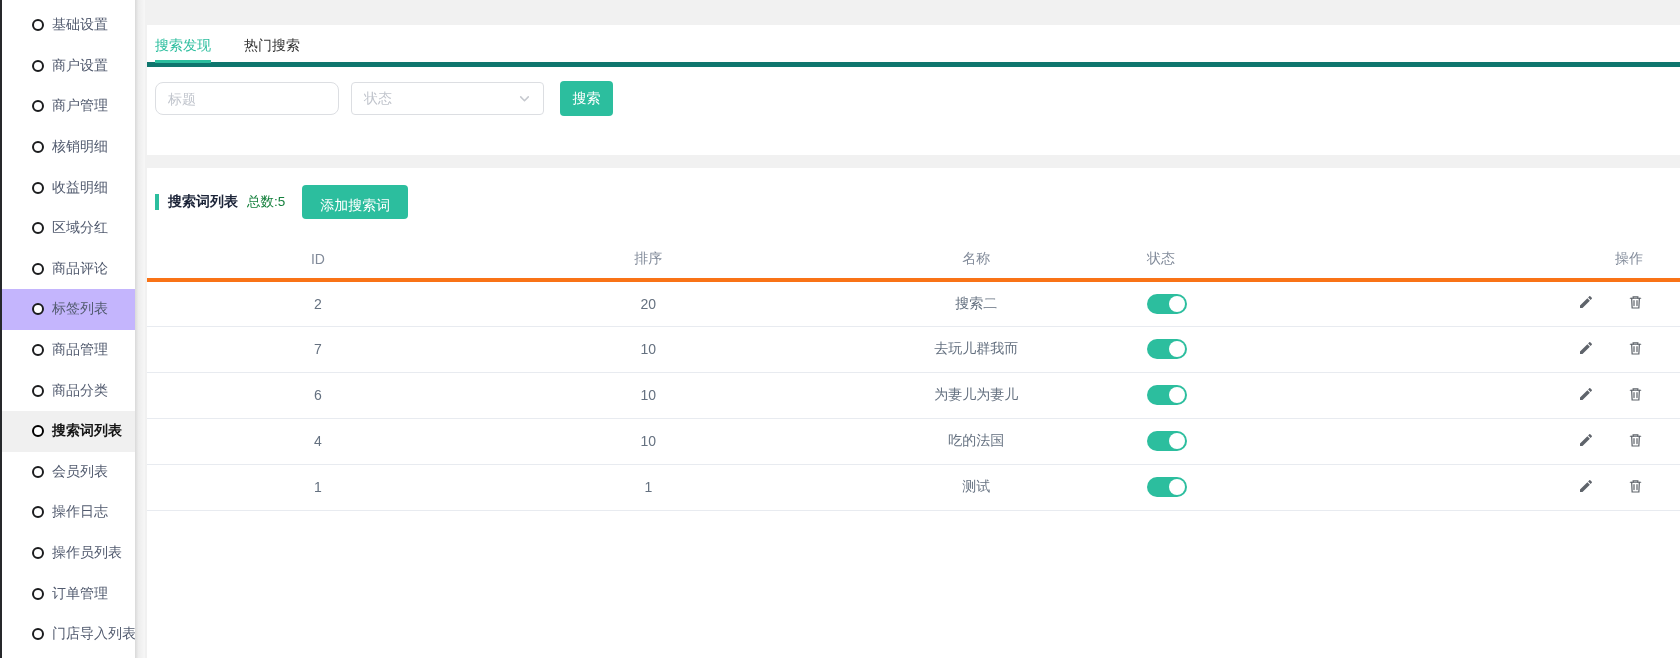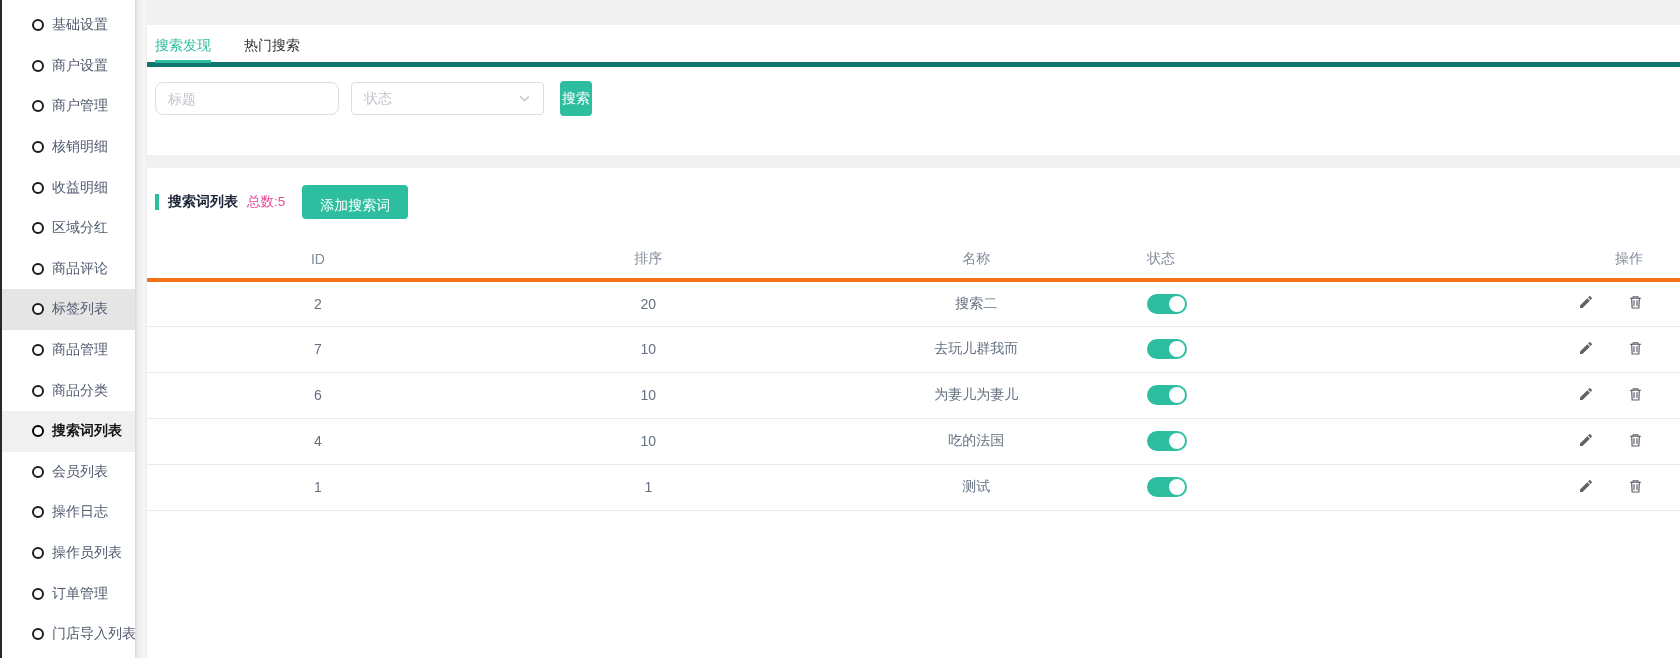--- a/index.html
+++ b/index.html
@@ -22,21 +22,21 @@
   }
   .side-item {
     height: 40.6px; display: flex; align-items: center;
     padding-left: 30px; gap: 8px;
     font-size: 14px; color: #515a6e; cursor: pointer; white-space: nowrap;
   }
   .side-item .dot {
     width: 12px; height: 12px; border: 2px solid #1b1c1e; border-radius: 50%;
     flex: none; background: #fff;
   }
-  .side-item.highlighted { background: #e5e5e5; }
+  .side-item.highlighted { background: #c4b5fd; }
   .side-item.active { background: #f0f0f0; font-weight: bold; color: #141414; }
   .side-item.active .dot { border-color: #000; }
 
   .side-scrollbar {
     position: absolute; left: 135px; top: 0; width: 10px; height: 658px;
     background: linear-gradient(90deg, #d9d9d9 0%, #ededed 35%, #f7f7f7 100%);
     z-index: 4;
   }
 
   
@@ -74,27 +74,27 @@
   .select-box {
     width: 193px; height: 33px; border: 1px solid #dcdee2; border-radius: 4px;
     margin-left: 12px; display: flex; align-items: center;
     justify-content: space-between; padding: 0 12px;
     color: #c0c4cc; font-size: 14px; background: #fff; cursor: pointer;
   }
   .btn {
     border: none; border-radius: 4px; background: #2cbe9e; color: #fff;
     font-size: 14px; cursor: pointer; font-family: "Liberation Sans", sans-serif;
   }
-  .btn-search { margin-left: 16px; width: 32px; height: 35px; }
+  .btn-search { margin-left: 16px; width: 53px; height: 35px; }
 
   
   .list-head { display: flex; align-items: center; padding: 17px 0 0 8px; height: 51px; }
   .accent-bar { width: 4px; height: 16px; background: #2cbe9e; margin-right: 9px; }
   .list-title { font-size: 14px; font-weight: bold; color: #1c2438; }
-  .list-total { font-size: 13.5px; color: #ec4899; margin-left: 9px; }
+  .list-total { font-size: 13.5px; color: #15803d; margin-left: 9px; }
   .btn-add { margin-left: 17px; height: 34px; padding: 12px 18px; }
 
   
   table { width: 100%; border-collapse: collapse; table-layout: fixed; margin-top: 21px; }
   thead th {
     height: 40px; font-weight: normal; font-size: 14px; color: #828b9a;
     text-align: center; border-bottom: 4px solid #f97316;
   }
   tbody td {
     height: 46px; font-size: 14px; color: #657180; text-align: center;

